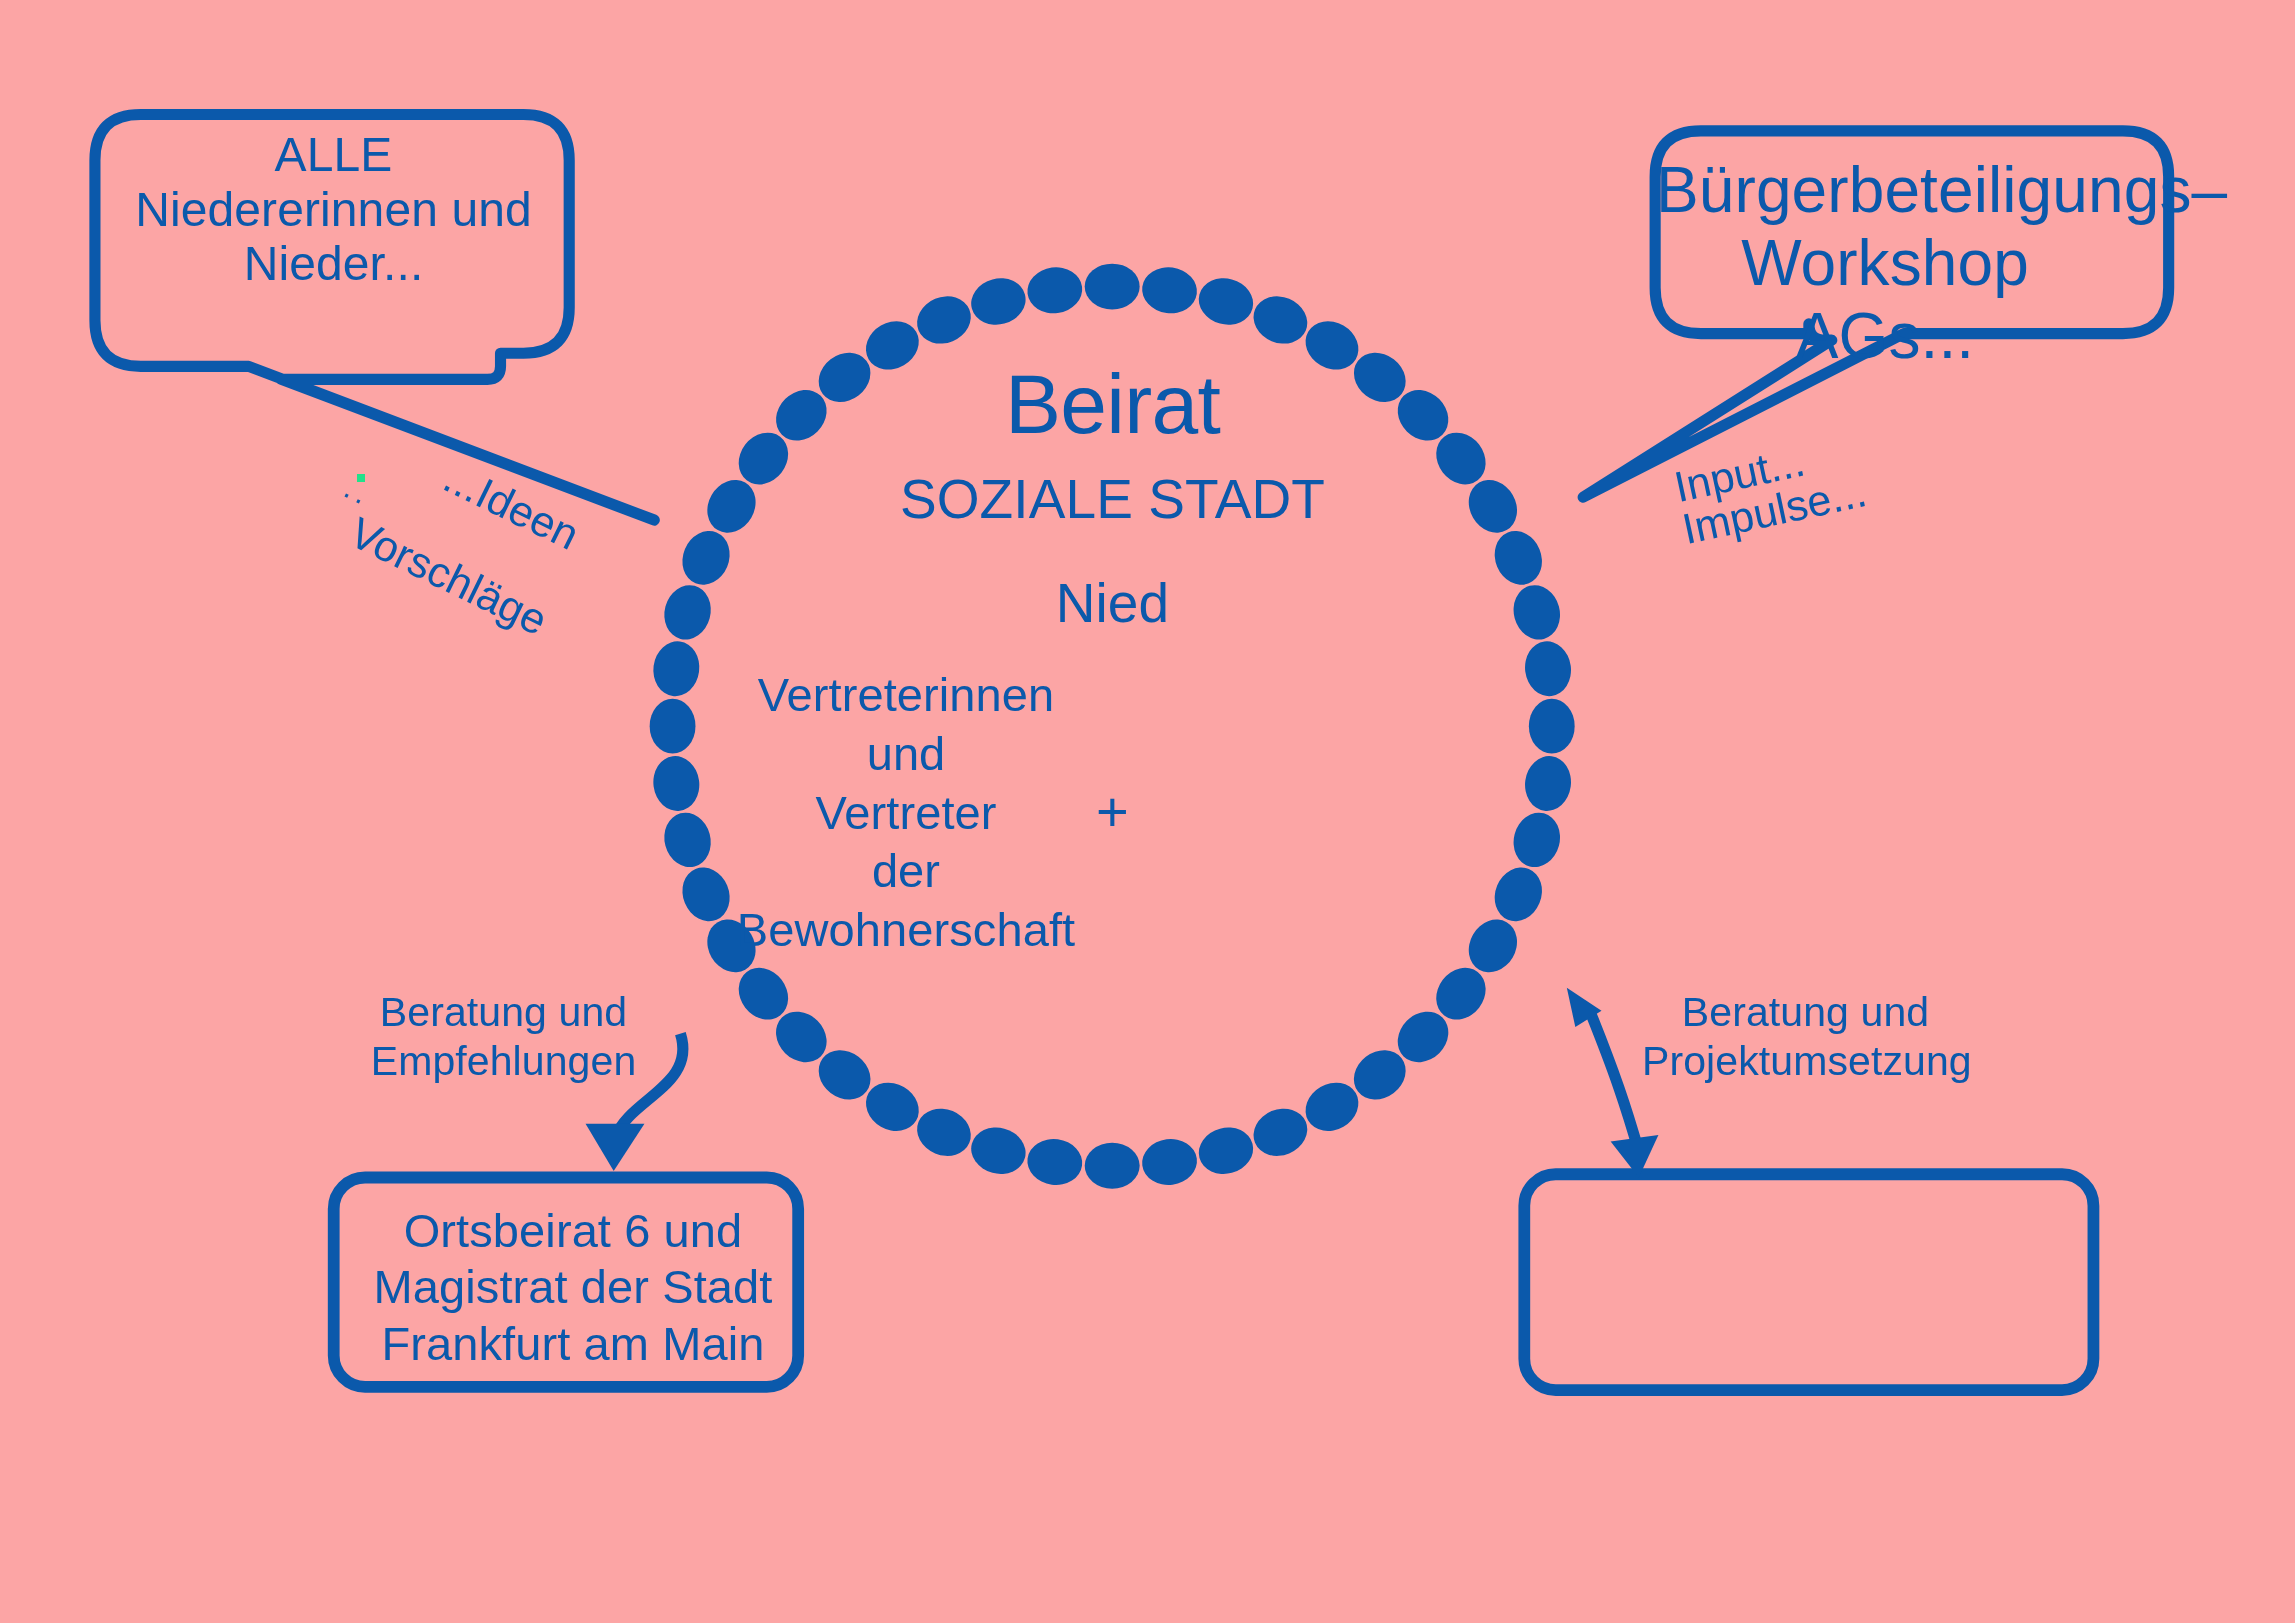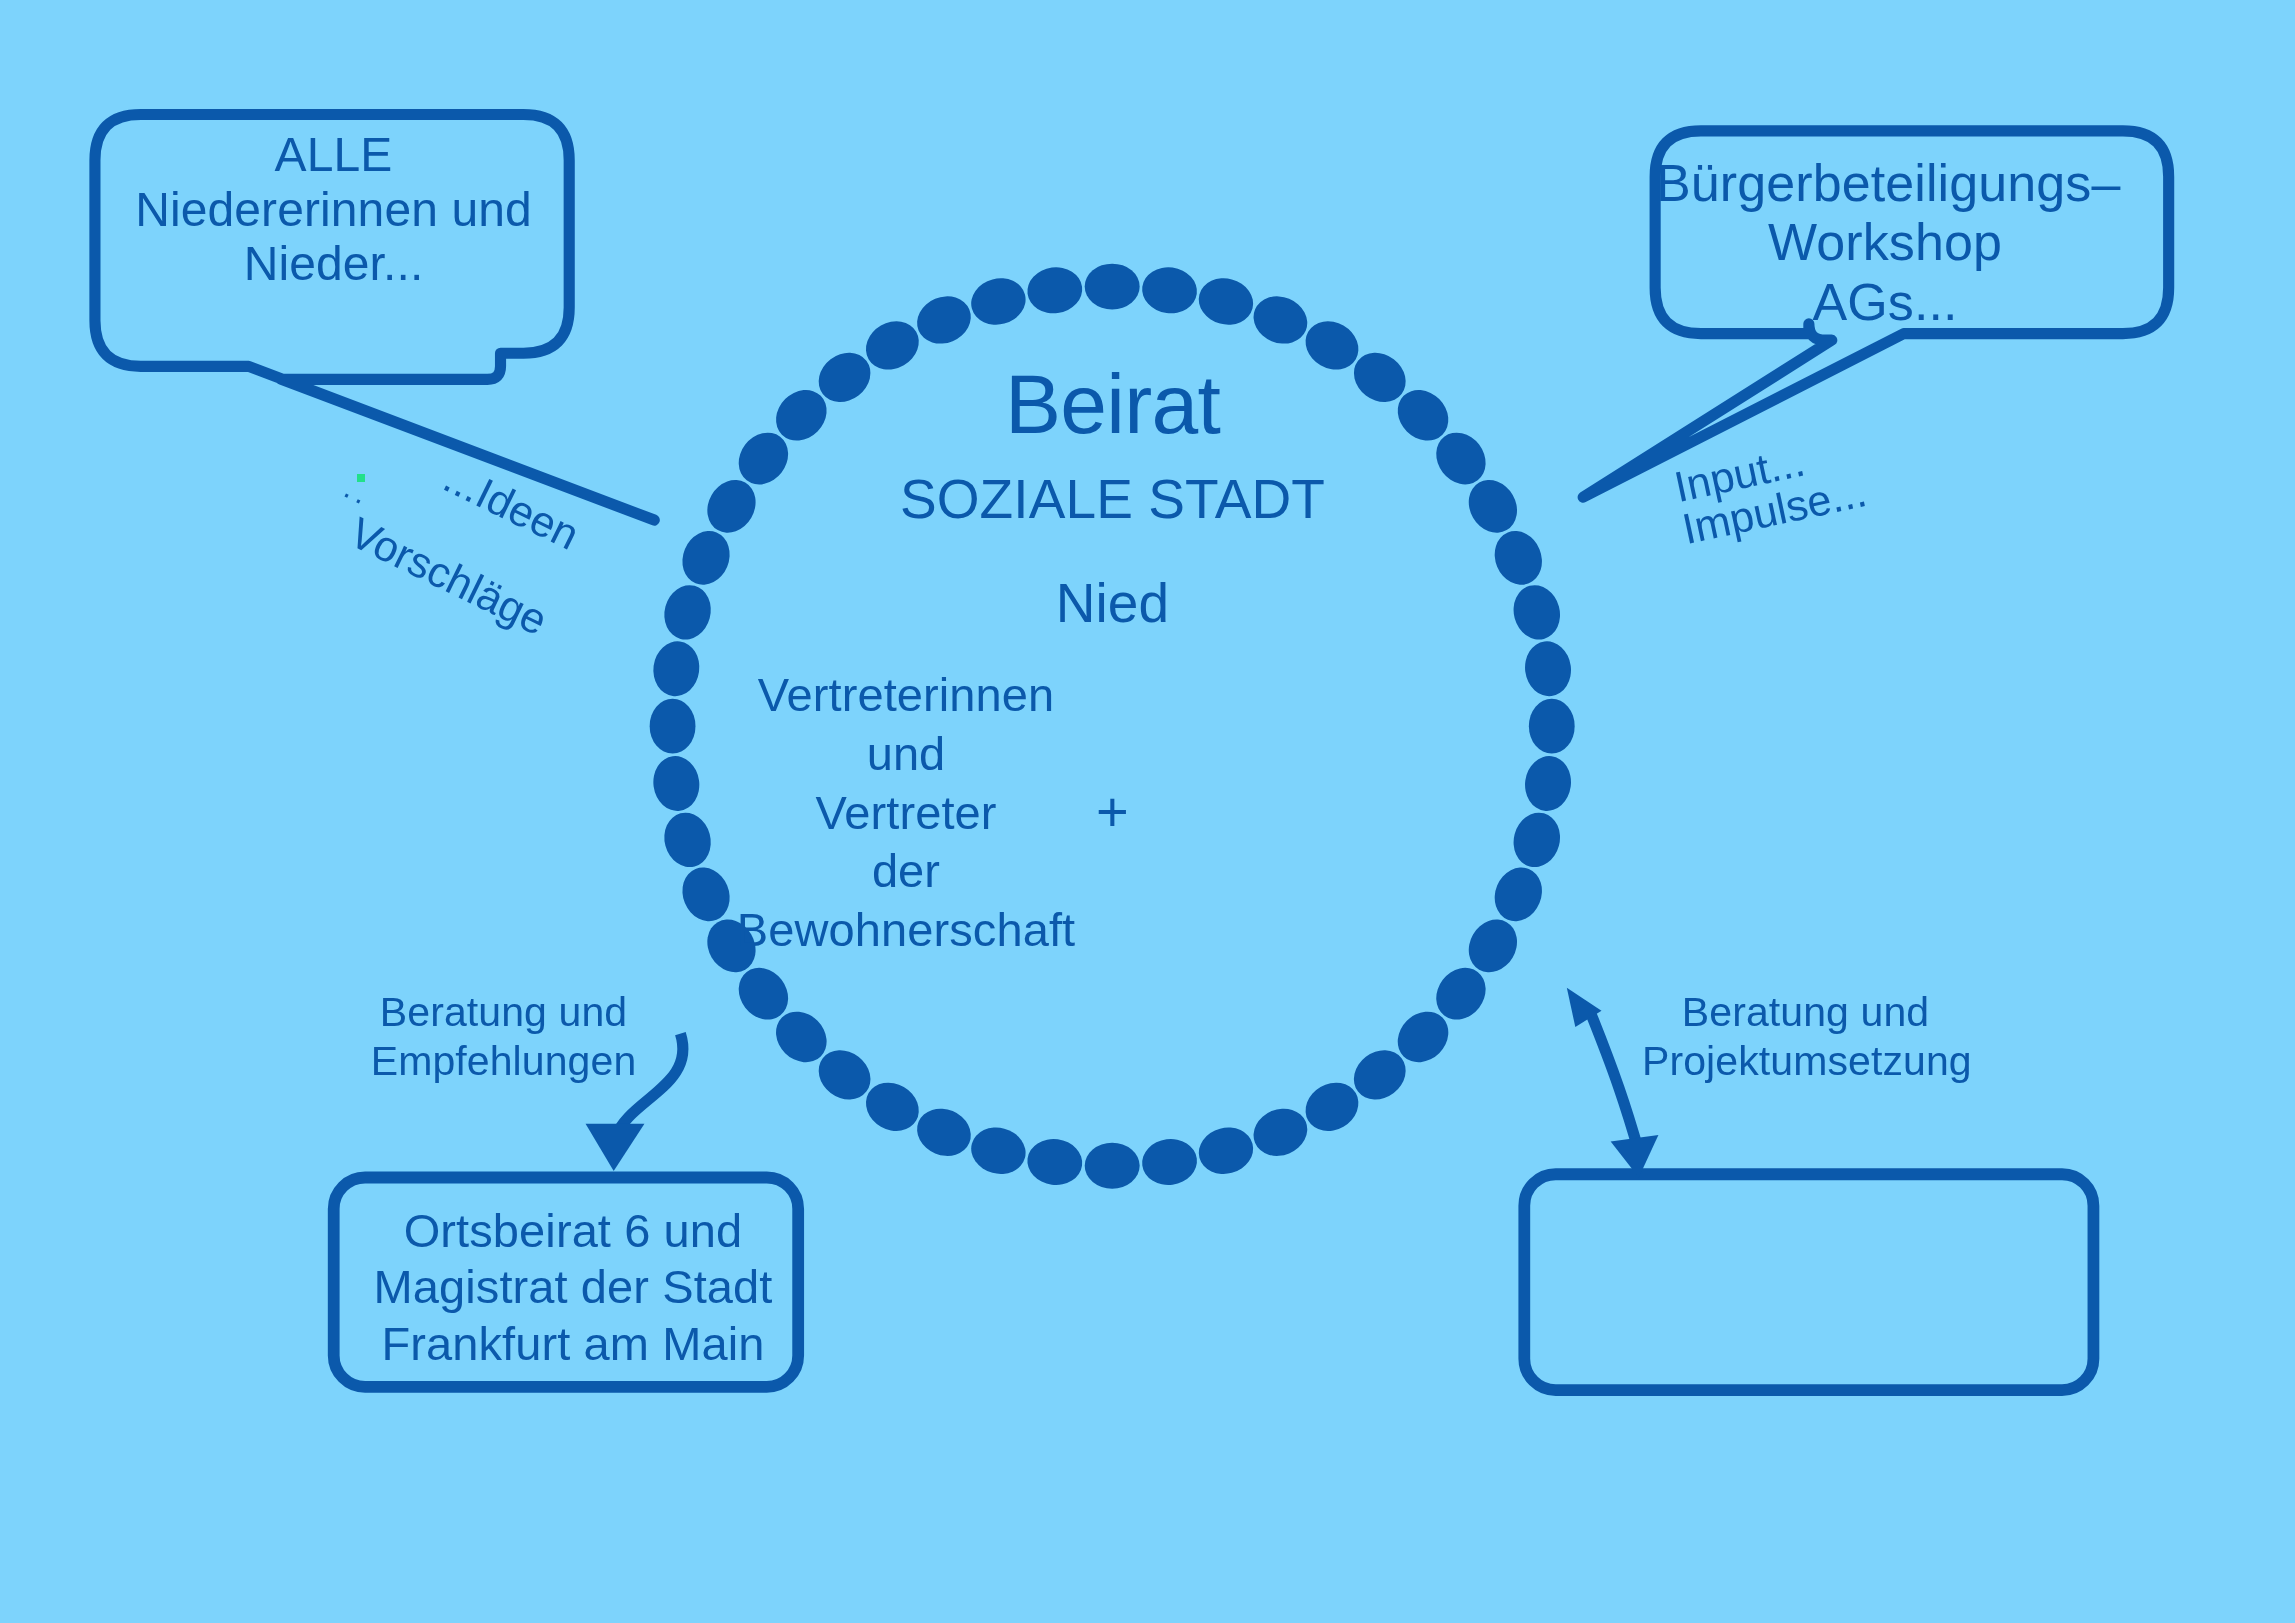--- a/index.html
+++ b/index.html
@@ -4,21 +4,21 @@
 <style>
   html, body {
     margin: 0;
     padding: 0;
     background: #ffffff;
   }
   #stage {
     position: relative;
     width: 2295px;
     height: 1623px;
-    background: #7dd3fc;
+    background: #fca5a5;
     overflow: hidden;
     font-family: "Liberation Sans", sans-serif;
     color: #0b59ab;
   }
   #vector-layer {
     position: absolute;
     left: 0; top: 0;
     width: 2295px;
     height: 1623px;
   }
@@ -32,21 +32,21 @@
   }
   
   #bubble-tl-text {
     left: 98px; top: 128px;
     width: 471px;
     font-size: 48px;
   }
   #bubble-tr-text {
     left: 1656px; top: 154px;
     width: 458px;
-    font-size: 52px;
+    font-size: 64px;
   }
   
   #beirat-title {
     left: 805px; top: 357px;
     width: 615px;
     font-size: 84px;
     font-weight: 400;
     letter-spacing: -0.7px;
   }
   #beirat-sub1 {

